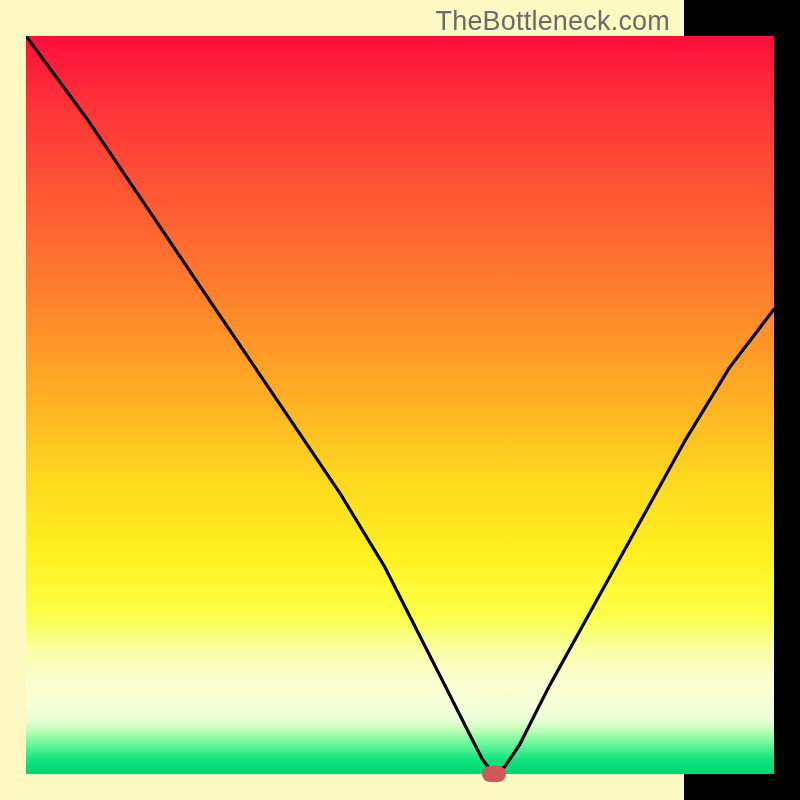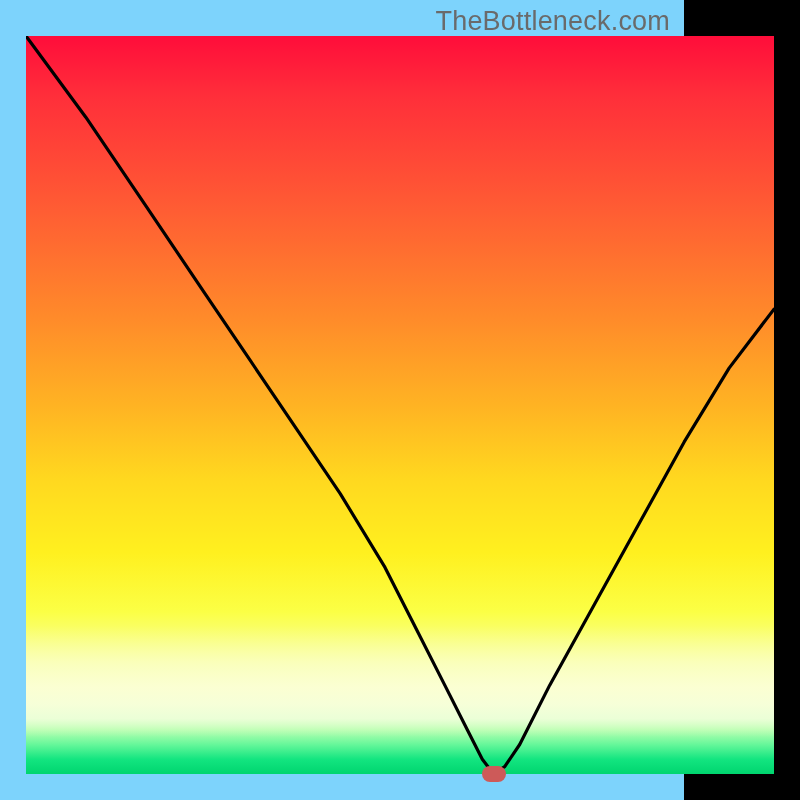--- a/index.html
+++ b/index.html
@@ -8,21 +8,21 @@
     width: 800px;
     height: 800px;
     background: #000;
     overflow: hidden;
     font-family: Arial, Helvetica, sans-serif;
   }
   .frame {
     position: relative;
     width: 684px;
     height: 800px;
-    background: #7dd3fc;
+    background: #fef9c3;
   }
   .watermark {
     position: absolute;
     top: 6px;
     right: 14px;
     color: #6a6a6a;
     font-size: 27px;
     font-weight: 500;
     letter-spacing: 0.2px;
     z-index: 30;

